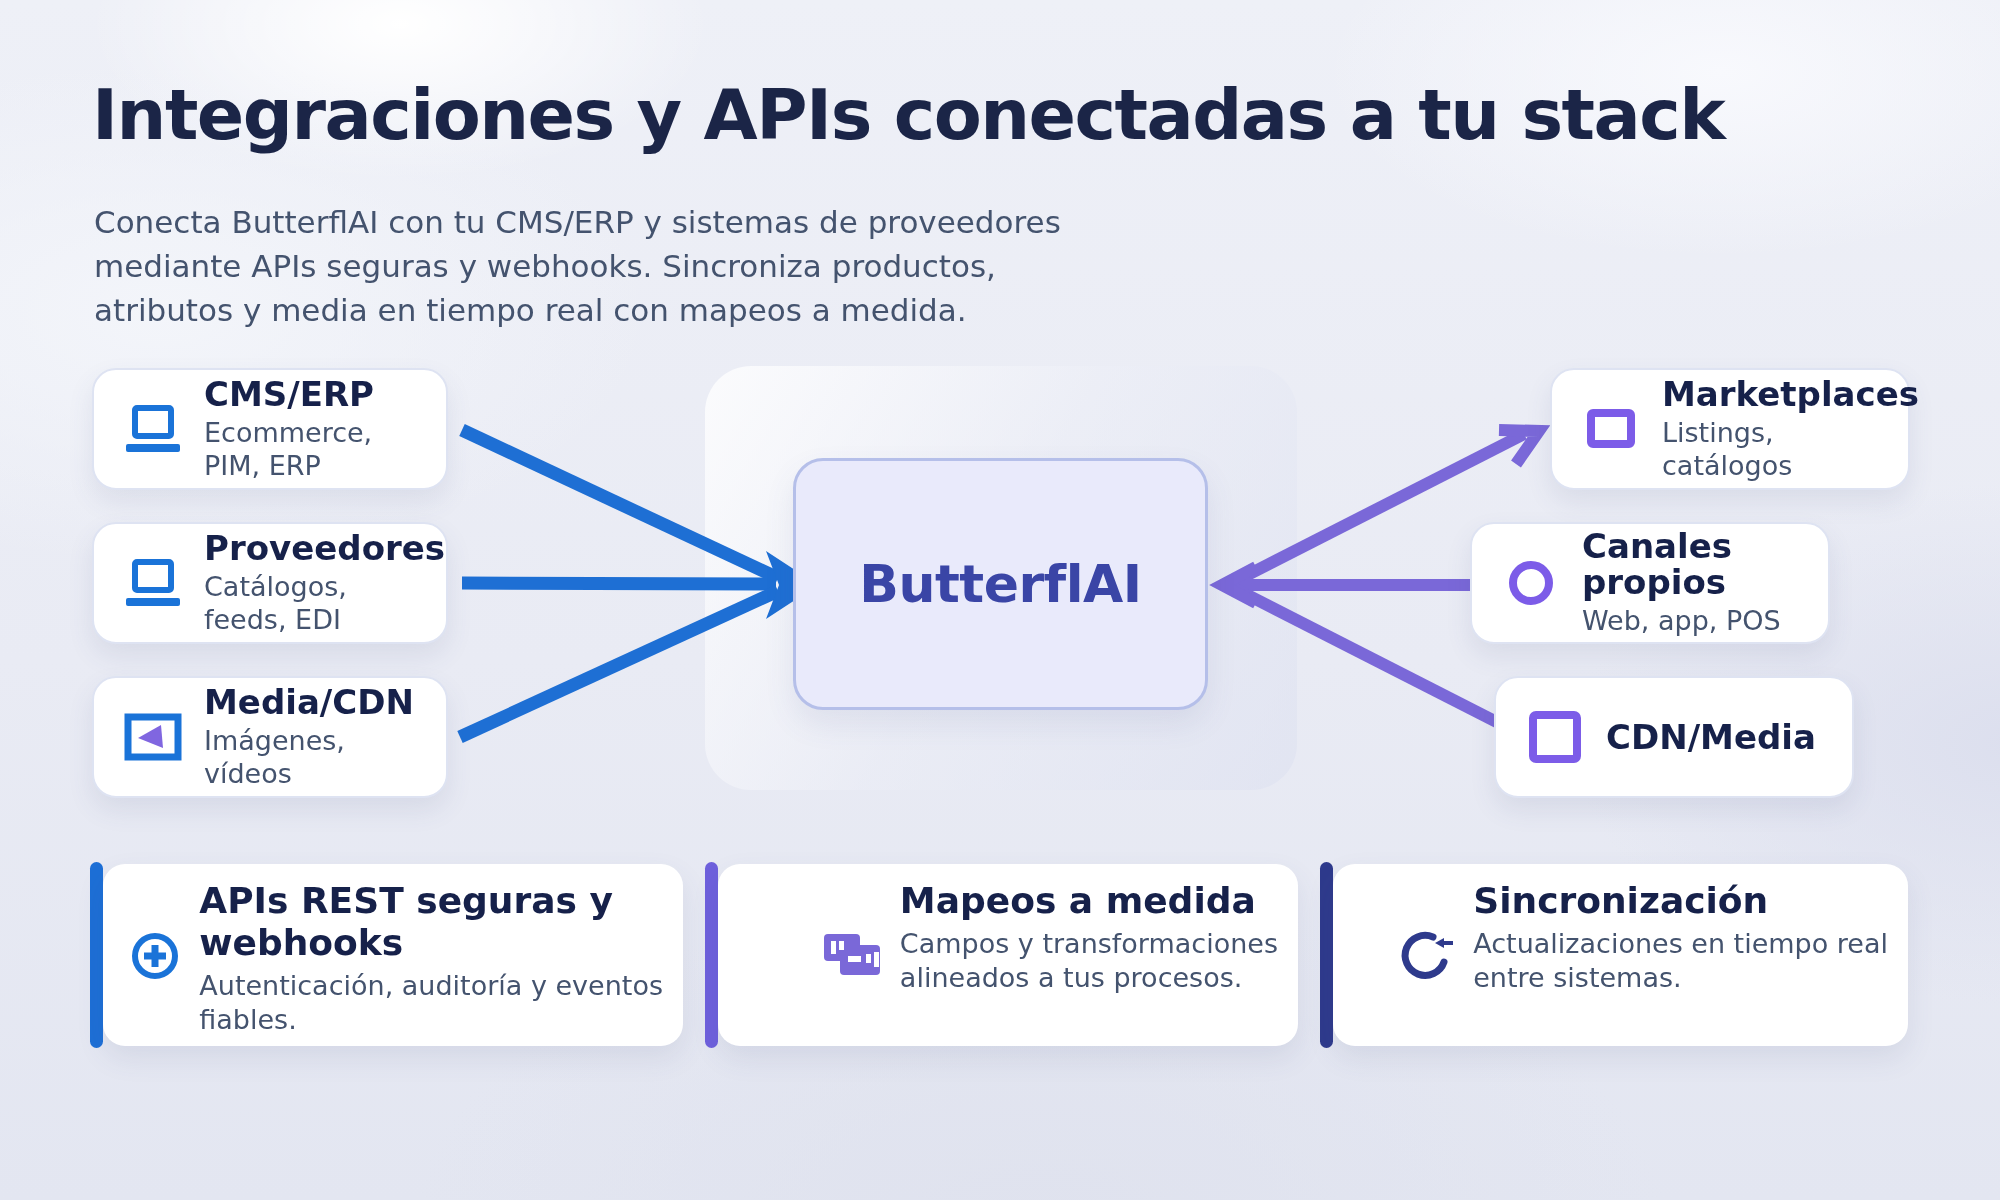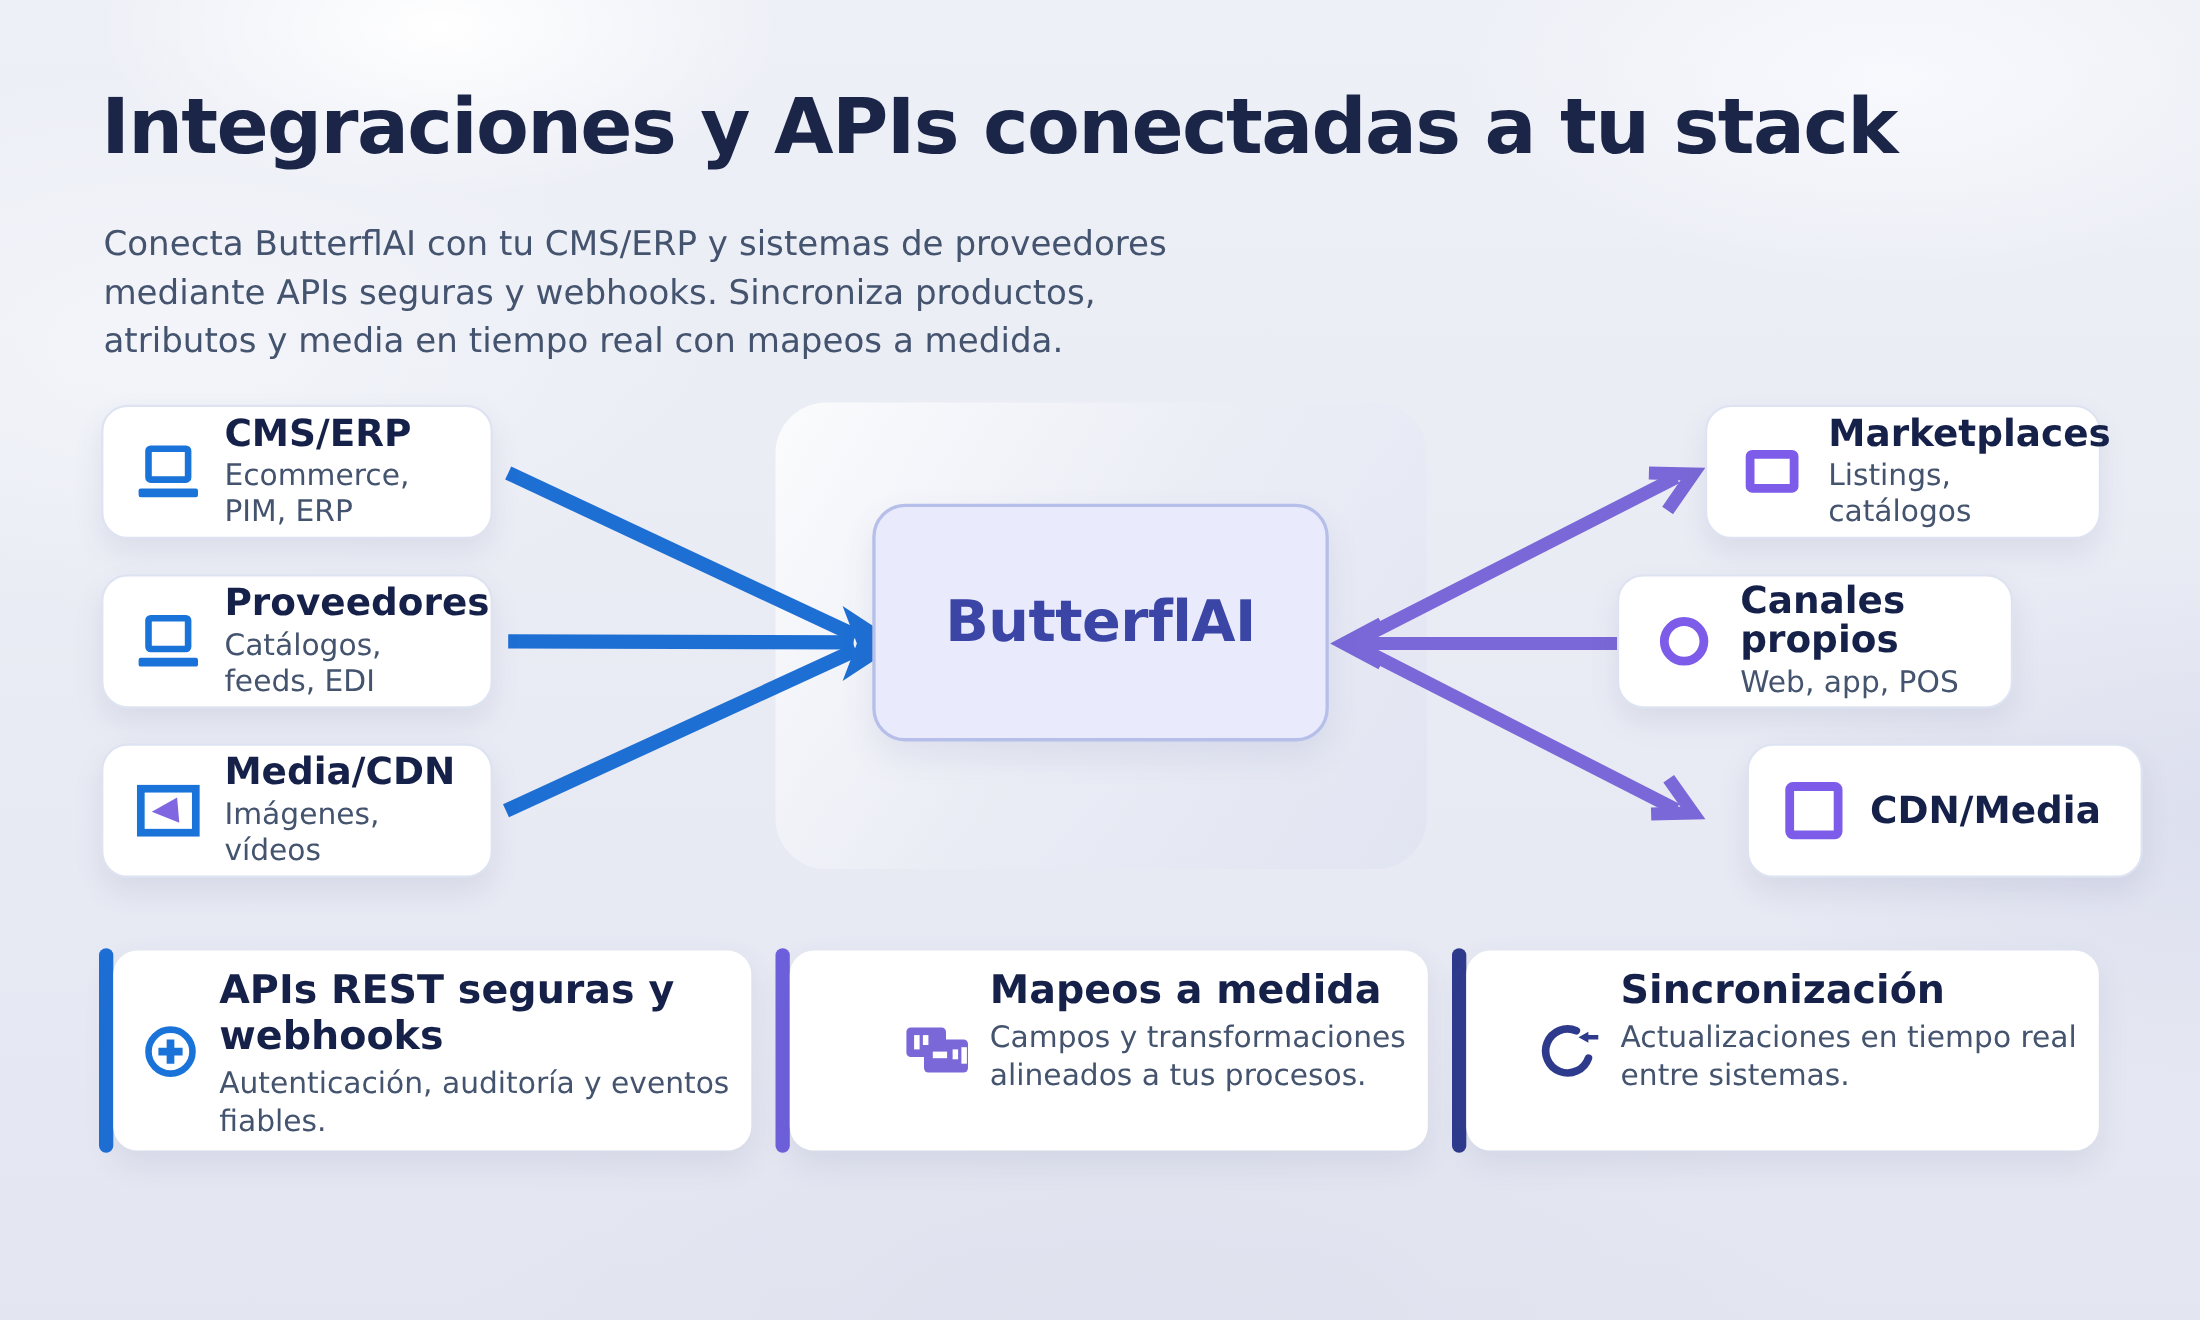--- a/index.html
+++ b/index.html
@@ -21,31 +21,31 @@
   }
   .page-subtitle{position:absolute;left:94px;top:200px;font-size:31px;line-height:44px;color:var(--body-text,#44536e);}
   
   .node{
     position:absolute;width:356px;height:122px;box-sizing:border-box;
     background:var(--card-bg,#fff);border:2px solid var(--card-border,#dee3f2);
     border-radius:24px;box-shadow:0 12px 26px rgba(70,80,130,.10);
     display:flex;align-items:center;gap:22px;padding-left:30px;
   }
   .src-0{left:92px;top:368px}.src-1{left:92px;top:522px}.src-2{left:92px;top:676px}
-  .dst-0{left:1550px;top:368px;width:360px}.dst-1{left:1470px;top:522px;width:360px}.dst-2{left:1588px;top:676px;width:360px}
+  .dst-0{left:1550px;top:368px;width:360px}.dst-1{left:1470px;top:522px;width:360px}.dst-2{left:1494px;top:676px;width:360px}
   .nicon{flex:0 0 58px;display:flex;align-items:center;justify-content:center;}
   .ntitle{font-size:34px;font-weight:700;color:var(--card-title,#16214a);line-height:1.06;white-space:nowrap;}
   .nsub{font-size:27px;color:var(--body-text,#44536e);line-height:1.2;margin-top:5px;}
   
   .center-glow{
     position:absolute;left:705px;top:366px;width:592px;height:424px;border-radius:46px;
     background:linear-gradient(120deg, rgba(255,255,255,.8) 0%, rgba(238,240,248,.35) 48%, rgba(220,224,240,.55) 100%);
   }
   .center-box{
-    position:absolute;left:793px;top:458px;width:415px;height:216px;box-sizing:border-box;
+    position:absolute;left:793px;top:458px;width:415px;height:252px;box-sizing:border-box;
     background:var(--center-bg,#e9eafb);border:3px solid var(--center-border,#b5bfe9);
     border-radius:30px;display:flex;align-items:center;justify-content:center;
     box-shadow:0 14px 30px rgba(80,90,150,.10);
   }
   .center-label{font-size:52px;font-weight:700;letter-spacing:-.5px;color:var(--center-text,#3a45a6);}
   
   .arrows{position:absolute;left:0;top:0;}
   .blue-line{stroke:var(--blue-arrow,#1e6fd4);stroke-width:13px;}
   .blue-fill{fill:var(--blue-arrow,#1e6fd4);}
   .purple-line{stroke:var(--purple-arrow,#7a68d8);stroke-width:12px;fill:none;}

